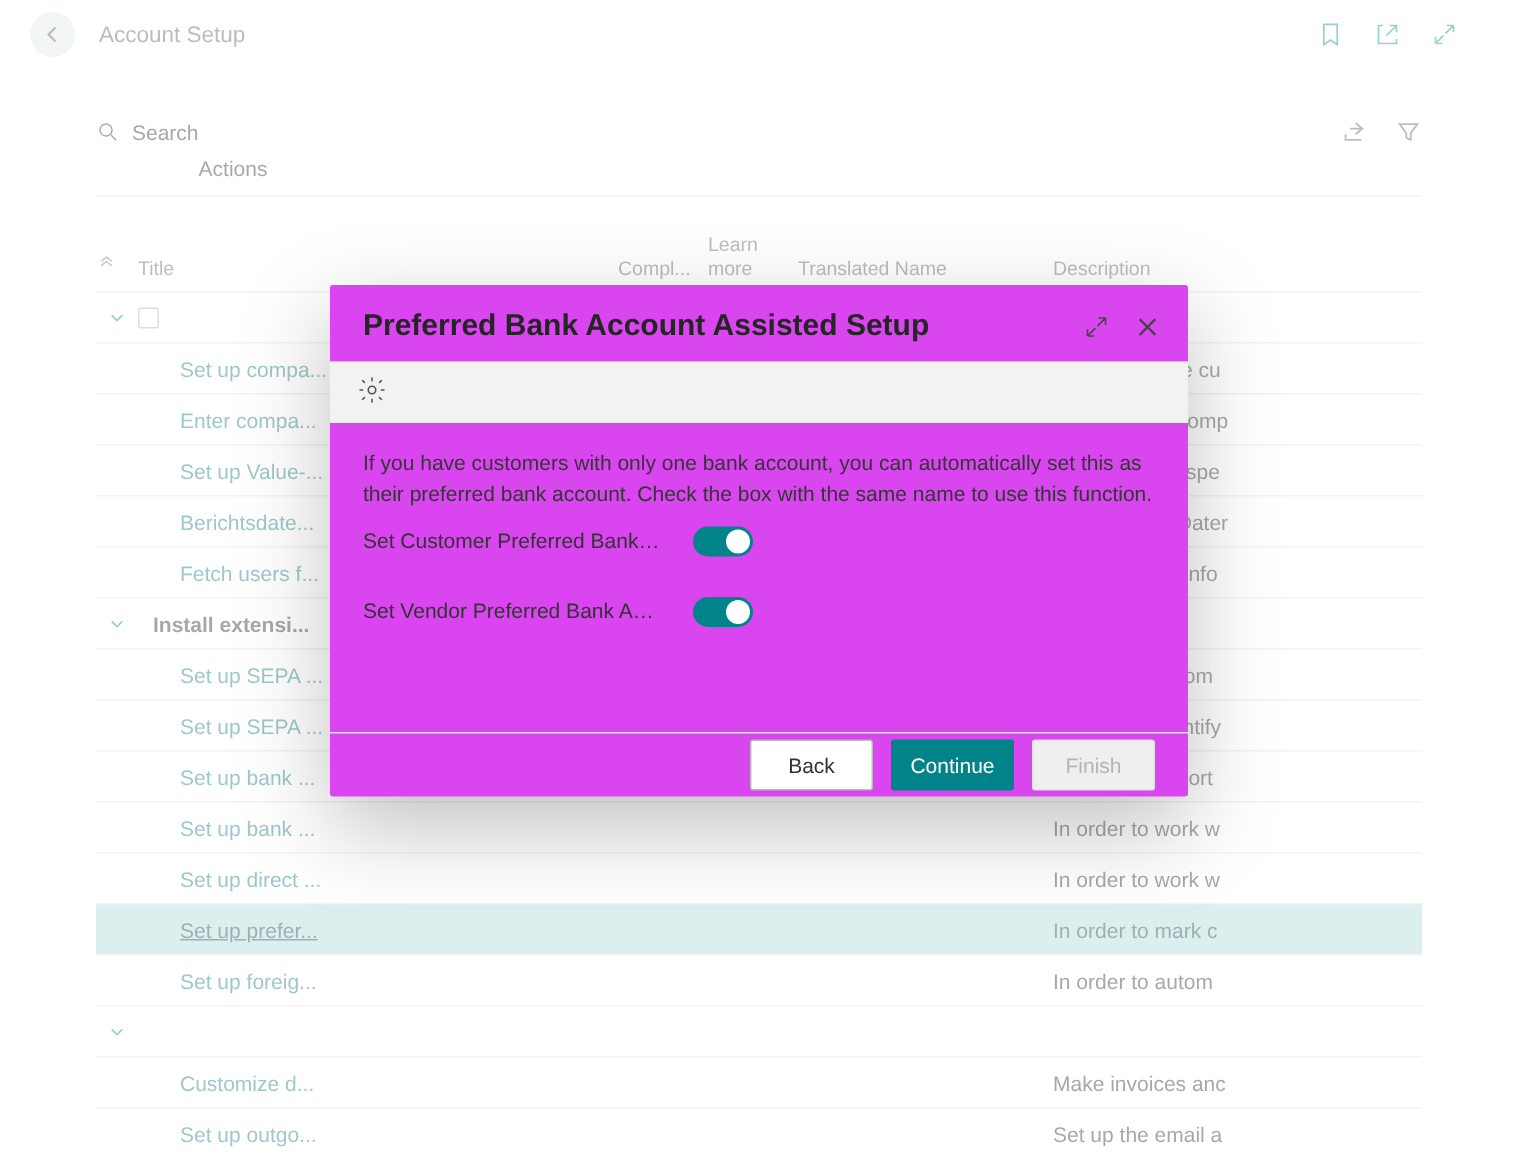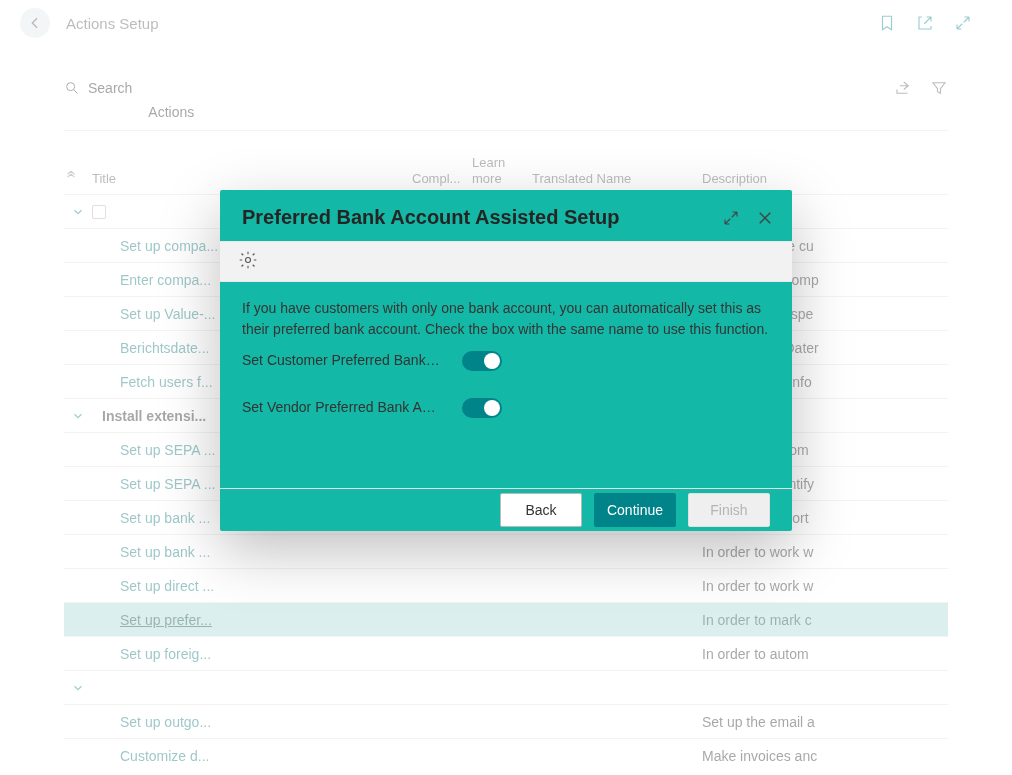--- a/index.html
+++ b/index.html
@@ -40,21 +40,21 @@
     cursor:pointer;
   }
   .back-circle svg { width:16px; height:16px; stroke:#505050; fill:none; stroke-width:2;}
   .page-title { color: var(--text-med); font-size:15px; }
   .header-spacer { flex:1; }
   .header-icons { display:flex; gap:20px; padding-right:20px;}
   .header-icons .hicon { width:18px; height:18px; stroke:var(--teal); fill:none; stroke-width:1.5; cursor:pointer;}
   
   .content-wrap { padding: 0 64px 0 64px; }
   .action-bar {
-    display:flex; align-items:center; gap:16px;
+    display:flex; align-items:center; 
     padding: 12px 0 10px 0;
     border-bottom: 1px solid var(--border);
   }
   .search-group { display:flex; align-items:center; gap:8px; cursor:pointer; color:var(--text-dark);}
   .search-group svg {width:16px;height:16px;stroke:#333;fill:none;stroke-width:1.5;}
   .actions-link { color:var(--text-dark); cursor:pointer;margin-top:48px; }
   .action-spacer{flex:1;}
   .right-icons { display:flex; gap:18px;}
   .right-icons svg{width:18px;height:18px;stroke:var(--text-med);fill:none;stroke-width:1.5;cursor:pointer;}
   
@@ -92,21 +92,21 @@
   .row .learn-link { color: var(--teal-link); cursor:pointer; font-size:13px; text-decoration:underline;}
   
   .overlay {
     position:absolute; inset:0;
     background: rgba(255,255,255,0.6);
     display:flex; align-items:flex-start; justify-content:center;
   }
   .dialog {
     margin-top: 190px;
     width: 572px;
-    background:#14b8a6;
+    background:#d946ef;
     box-shadow: 0 20px 60px rgba(0,0,0,0.25);
     border-radius:2px;
     display:flex; flex-direction:column;
   }
   .dlg-head {
     display:flex; align-items:center;
     padding: 16px 18px 12px 22px;
   }
   .dlg-title { font-size:20px; font-weight:600; color:#252525; flex:1;}
   .dlg-head .dicon {width:18px;height:18px;stroke:#444;fill:none;stroke-width:1.5;cursor:pointer; margin-left:16px;}
@@ -148,21 +148,21 @@
 </style>
 </head>
 <body>
 
 <div class="page-header">
   <div class="back-circle">
     <svg viewBox="0 0 24 24">
         <path d="M15 5l-7 7 7 7"></path>
       </svg>
   </div>
-  <div class="page-title">Actions Setup</div>
+  <div class="page-title">Account Setup</div>
   <div class="header-spacer"></div>
   <div class="header-icons">
     <svg class="hicon" viewBox="0 0 24 24">
         <path d="M6 3h12v18l-6-4-6 4z"></path>
       </svg>
     <svg class="hicon" viewBox="0 0 24 24">
         <path d="M8 4H4v16h16v-4M14 4h6v6M20 4l-9 9"></path>
       </svg>
     <svg class="hicon" viewBox="0 0 24 24">
         <path d="M4 20l7-7M4 20v-6M4 20h6M20 4l-7 7M20 4v6M20 4h-6"></path>
@@ -332,33 +332,33 @@
             <path d="M6 9l6 6 6-6"></path>
           </svg>
         </div>
         <div></div>
         <div></div>
         <div></div>
         <div></div>
       </div>
       <div class="row item">
         <div></div>
+        <div class="title-cell"><span class="title-link">Customize d...</span></div>
+        <div></div>
+        <div></div>
+        <div style="text-align:right;padding-right:8px;"></div>
+        <div class="desc">Make invoices anc</div>
+      </div>
+      <div class="row item">
+        <div></div>
         <div class="title-cell"><span class="title-link">Set up outgo...</span></div>
         <div></div>
         <div></div>
         <div style="text-align:right;padding-right:8px;"></div>
         <div class="desc">Set up the email a</div>
-      </div>
-      <div class="row item">
-        <div></div>
-        <div class="title-cell"><span class="title-link">Customize d...</span></div>
-        <div></div>
-        <div></div>
-        <div style="text-align:right;padding-right:8px;"></div>
-        <div class="desc">Make invoices anc</div>
       </div>
     </div>
 </div>
 
 <div class="overlay">
   <div class="dialog">
     <div class="dlg-head">
       <div class="dlg-title">Preferred Bank Account Assisted Setup</div>
       <svg class="dicon" viewBox="0 0 24 24">
           <path d="M4 20l7-7M4 20v-6M4 20h6M20 4l-7 7M20 4v6M20 4h-6"></path>

